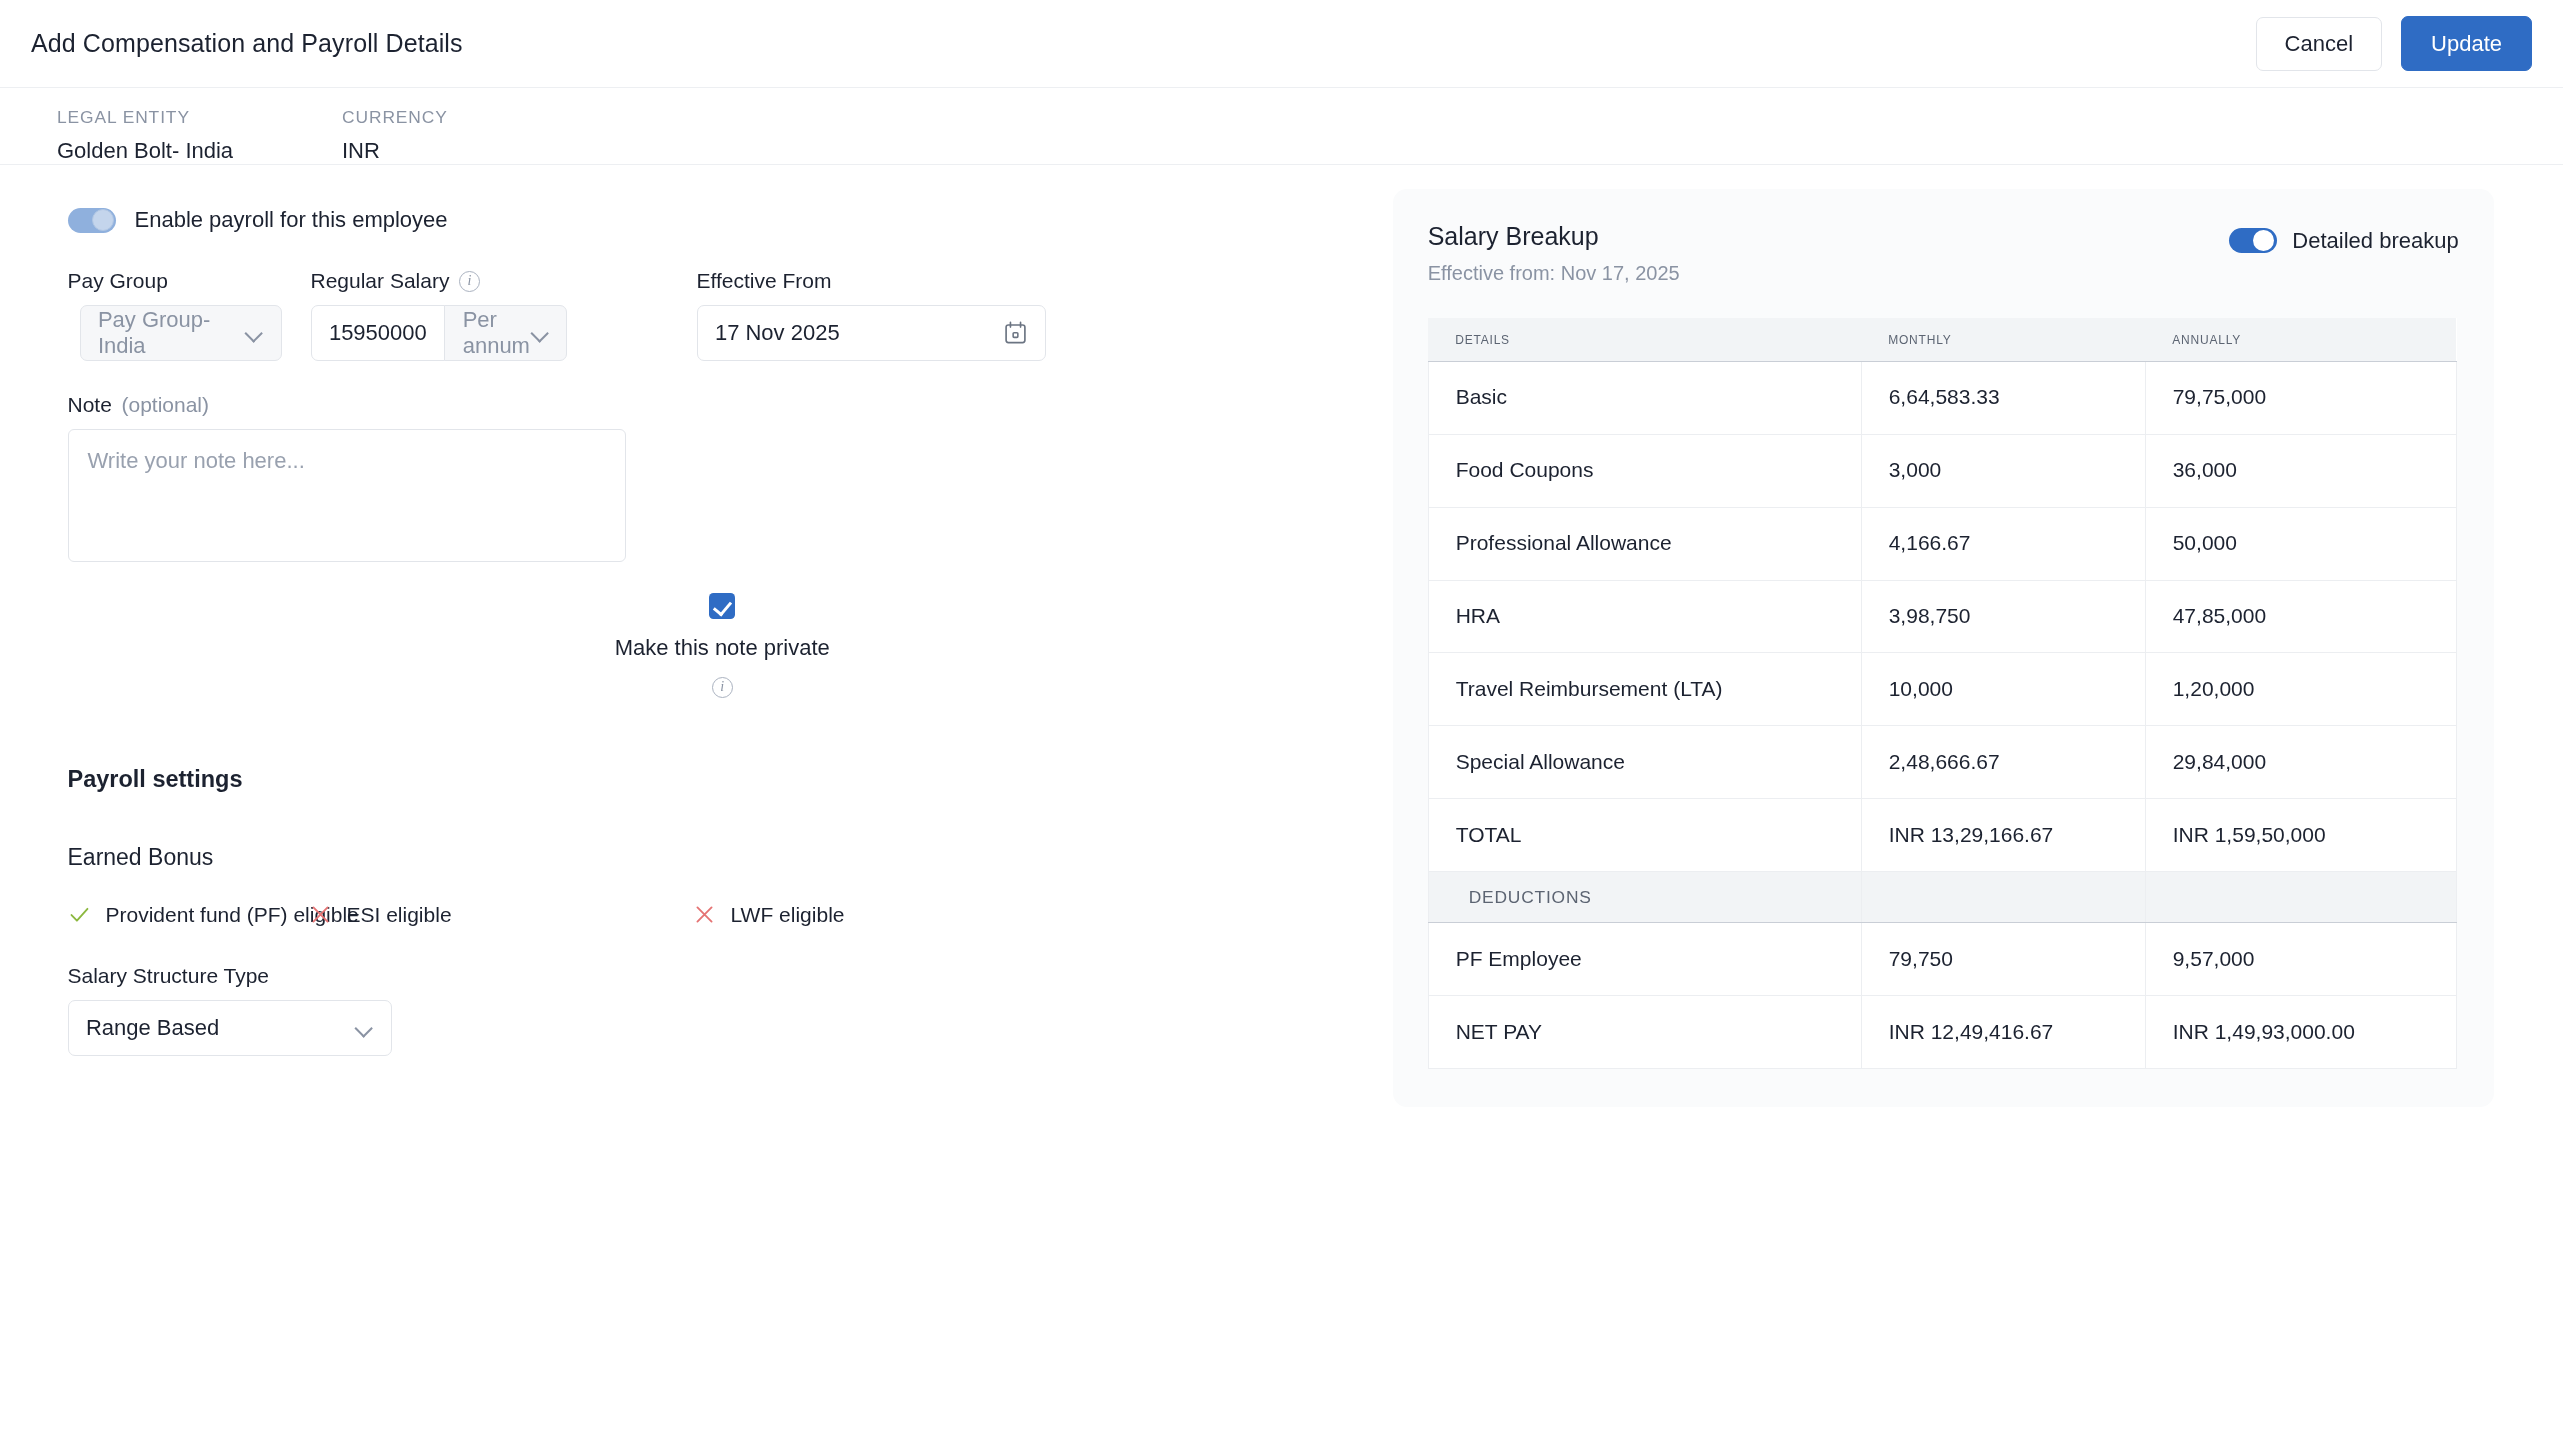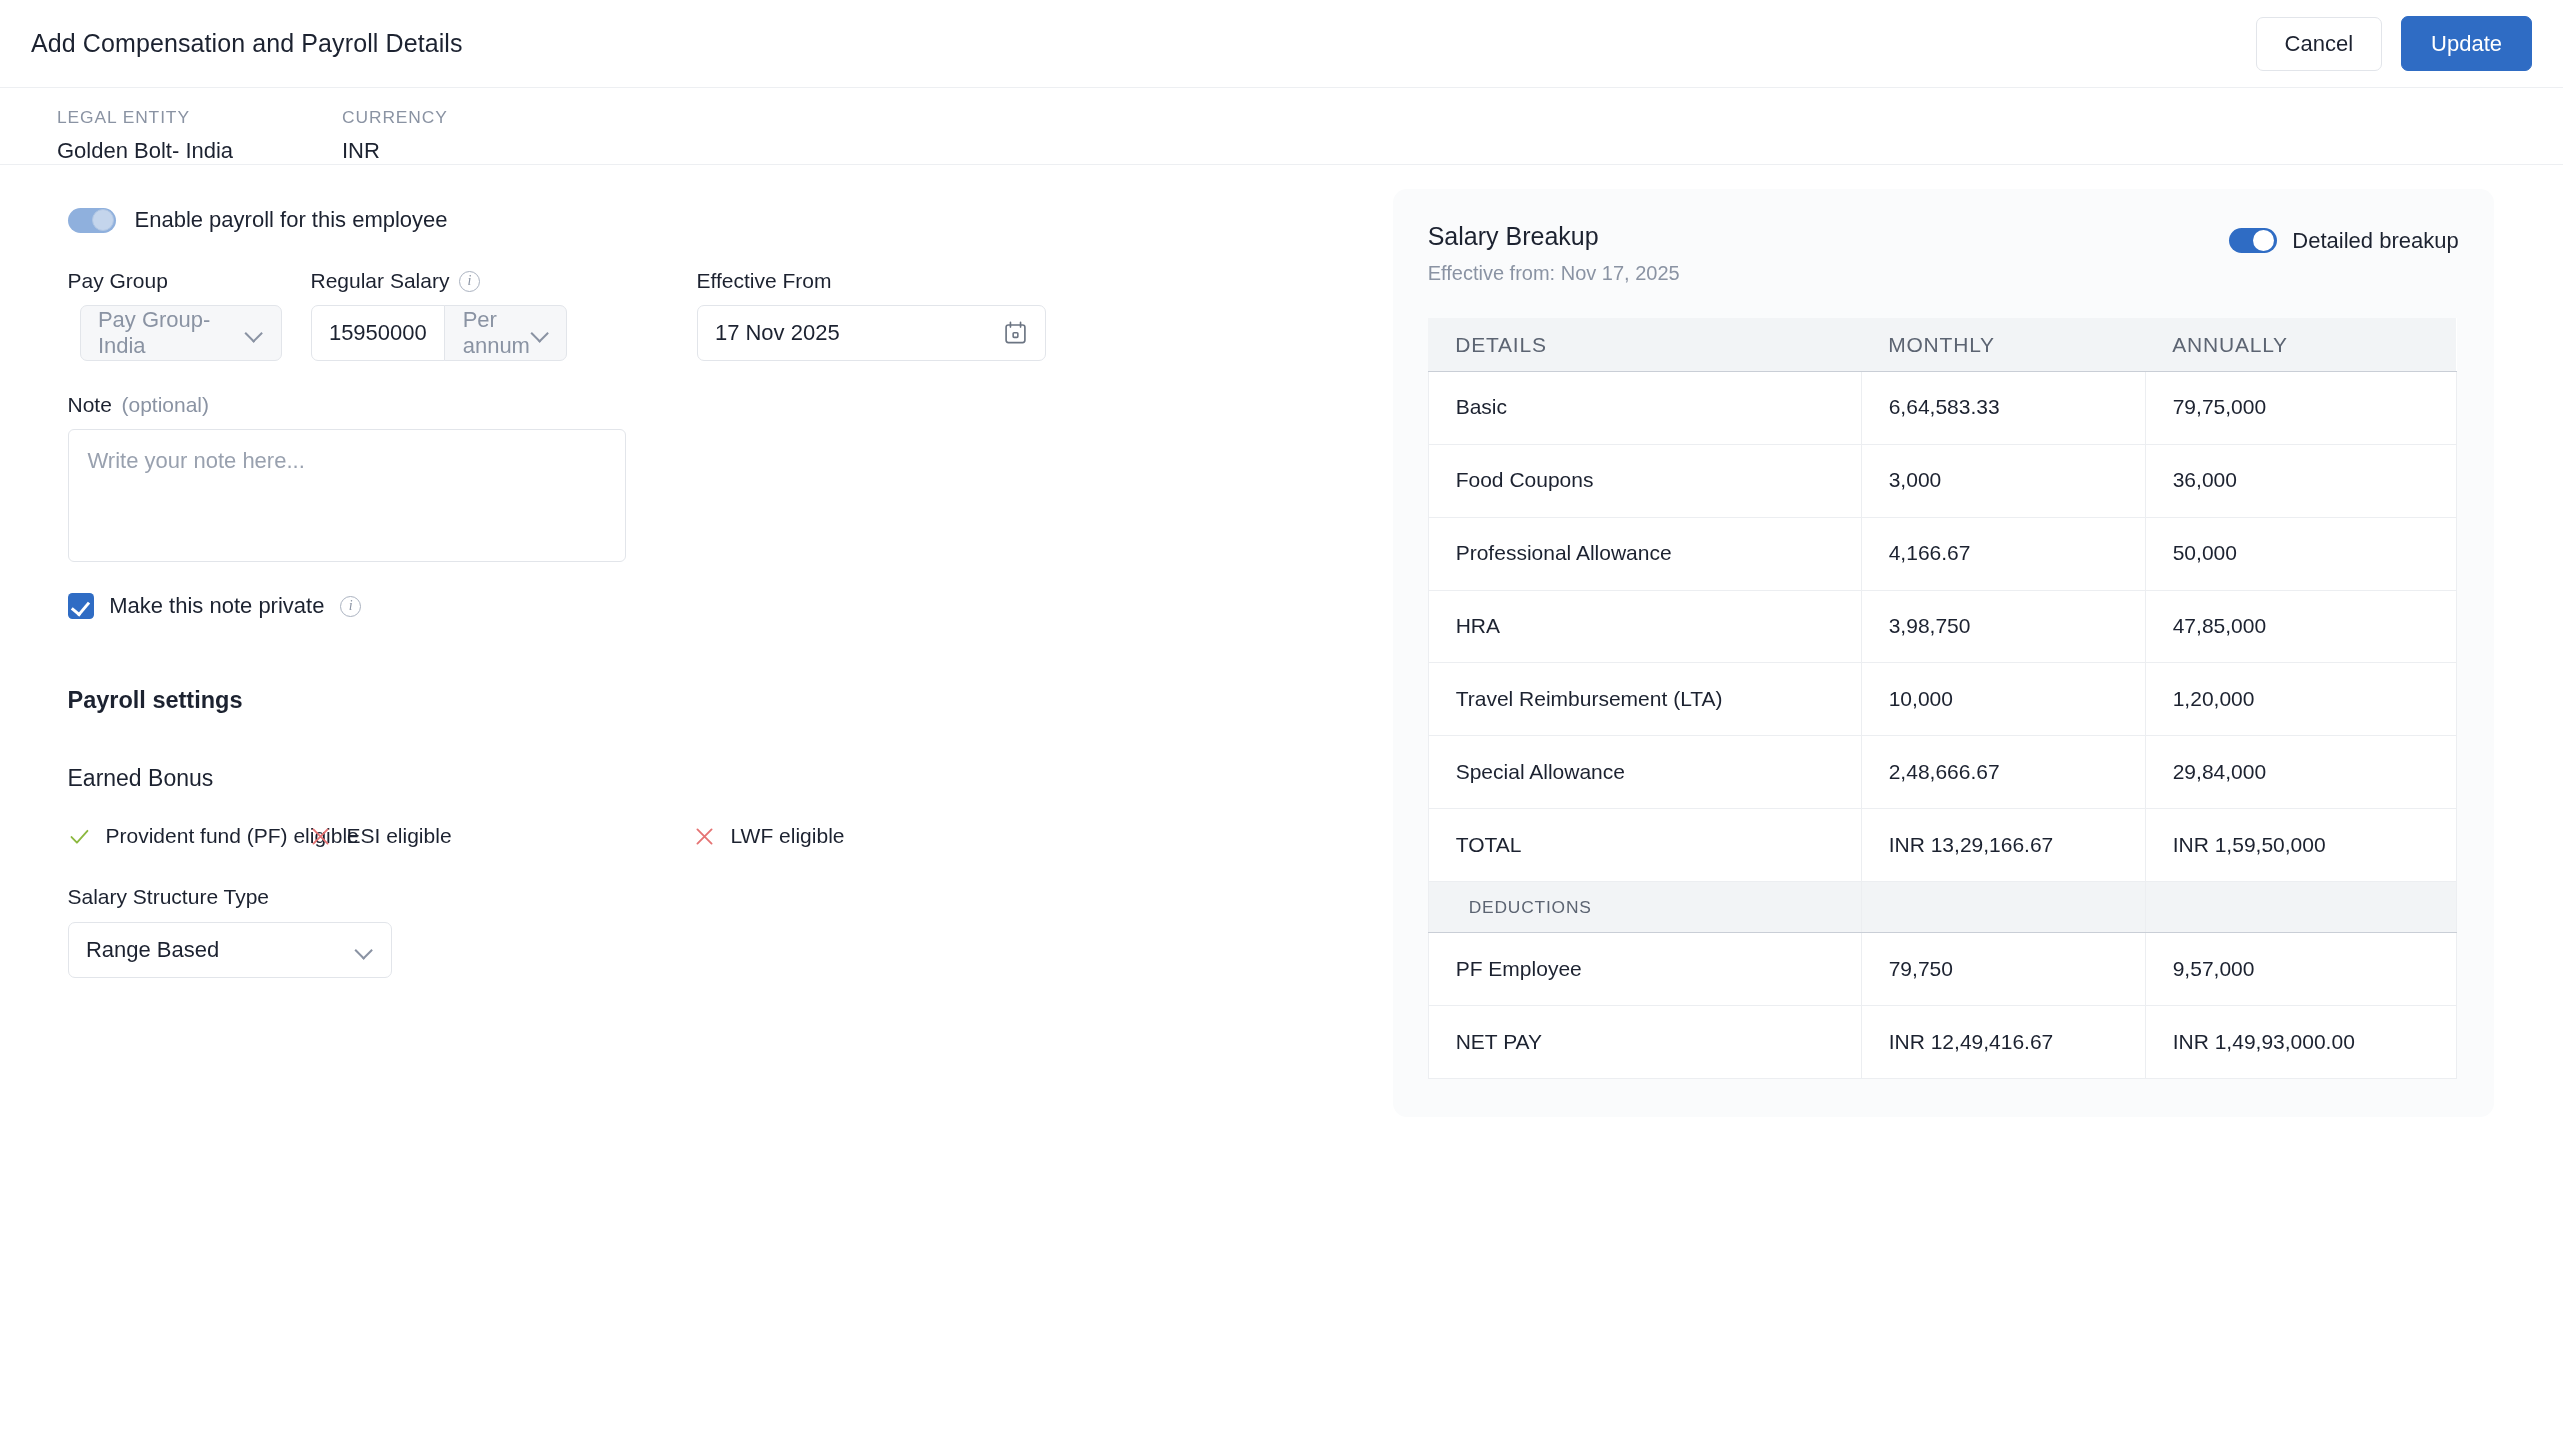--- a/index.html
+++ b/index.html
@@ -207,20 +207,21 @@
     resize: none;
     outline: none;
   }
   .note-area::placeholder { color: #99a1af; }
 
   .check-row {
     display: flex;
     align-items: center;
     gap: 15.7px;
     margin: 28px 0 0 10.5px;
+    flex-direction: column;
   }
   .cbox {
     width: 26px; height: 26px;
     border-radius: 4.4px;
     background: #2f6cc4;
     position: relative;
     flex: none;
     cursor: pointer;
   }
   .cbox::after {
@@ -305,21 +306,21 @@
     border-collapse: collapse;
     table-layout: fixed;
     background: #fff;
   }
   table.bk col.c1 { width: 433px; }
   table.bk col.c2 { width: 284px; }
   table.bk col.c3 { width: 311px; }
 
   table.bk thead th {
     background: #f2f4f6;
-    font-size: 21px;
+    font-size: 12px;
     letter-spacing: 0.8px;
     color: #5c6472;
     text-transform: uppercase;
     font-weight: normal;
     text-align: left;
     padding: 15px 0 14px 27px;
     border-bottom: 1.7px solid #c9ced6;
   }
   table.bk tbody td {
     font-size: 21px;

